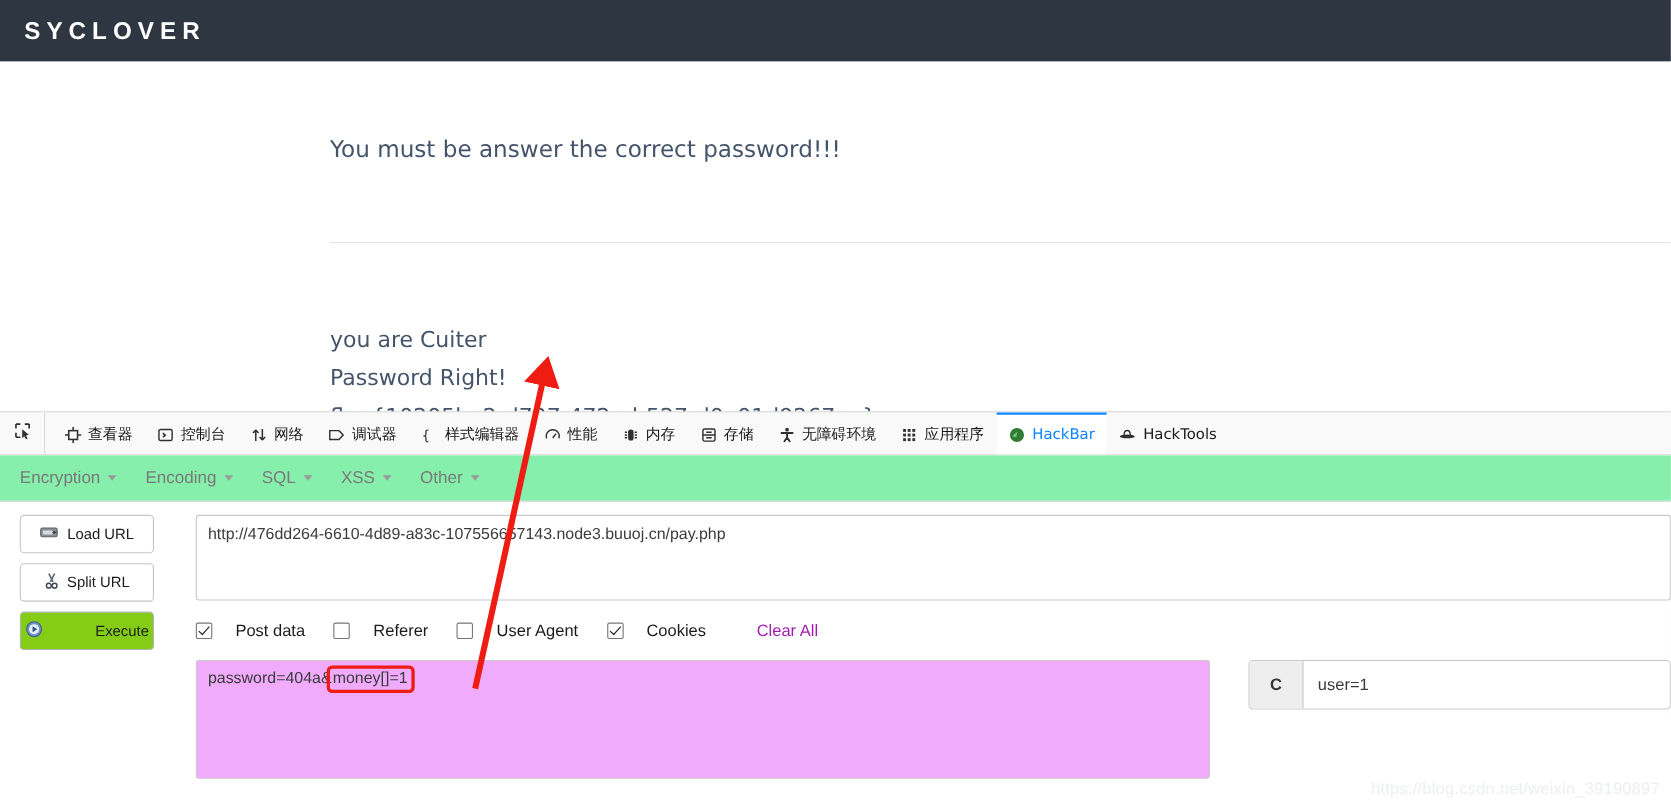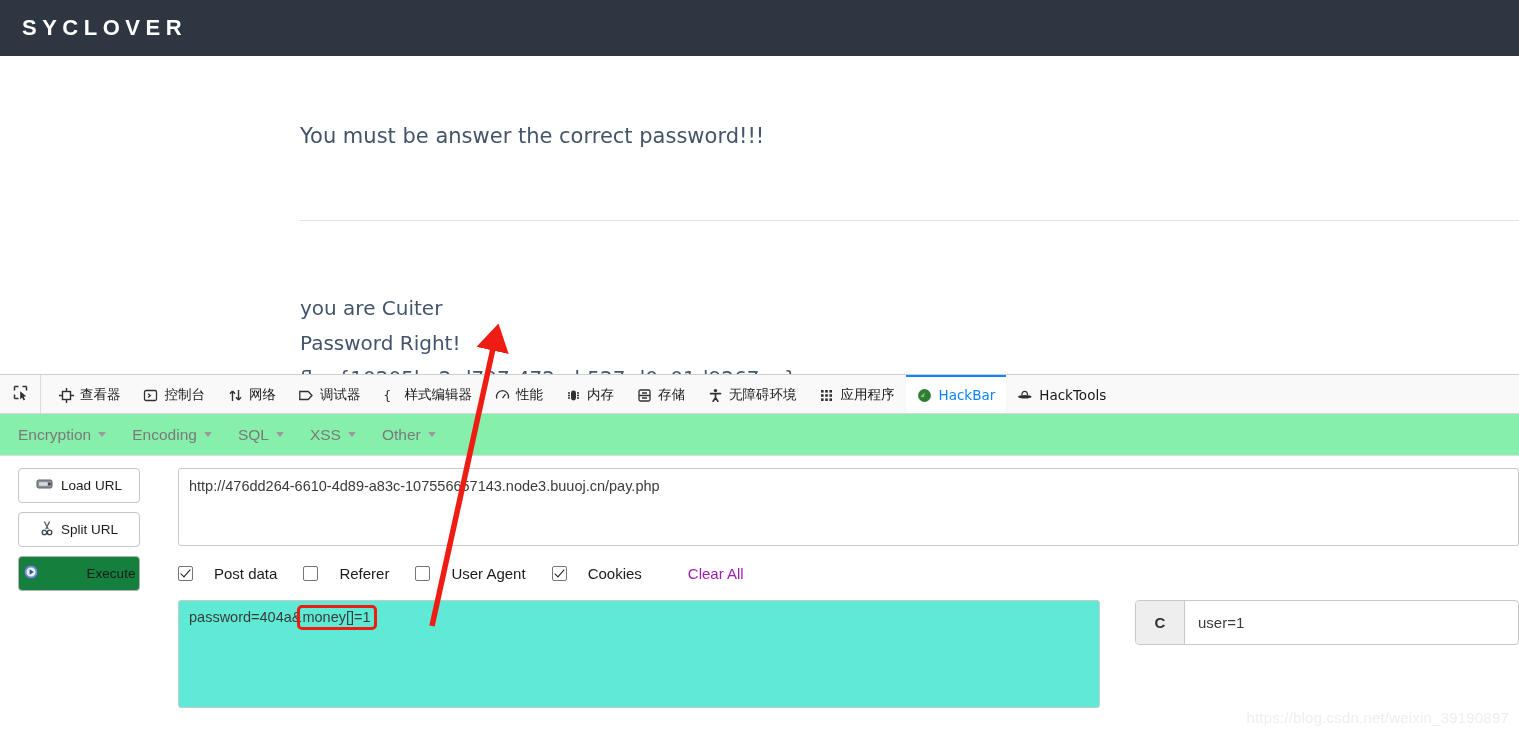--- a/index.html
+++ b/index.html
@@ -180,21 +180,21 @@
     display: flex;
     align-items: center;
     justify-content: center;
     gap: 7px;
     font-size: 13.5px;
     color: #1b1b1b;
     font-family: "Liberation Sans", sans-serif;
     box-sizing: border-box;
   }
   .hb-btn.pressed {
-    background: #15803d;
+    background: #84cc16;
     border-color: #b3b3b3;
     gap: 48px;
   }
   .hb-right {
     flex: 1;
     padding-right: 0;
   }
   .url-box {
     height: 78px;
     border: 1px solid #c9c9c9;
@@ -255,21 +255,21 @@
     gap: 0;
     align-items: flex-start;
     padding-top: 4px;
   }
   .post-box {
     width: 922px;
     flex: 0 0 922px;
     height: 108px;
     border: 1px solid #c9c9c9;
     border-radius: 3px;
-    background: #5eead4;
+    background: #f0abfc;
     padding: 8px 10px;
     box-sizing: border-box;
     font-size: 14.5px;
     color: #3b3b3b;
     font-family: "Liberation Sans", sans-serif;
     position: relative;
     overflow: hidden;
     white-space: nowrap;
   }
   .hl-box {

